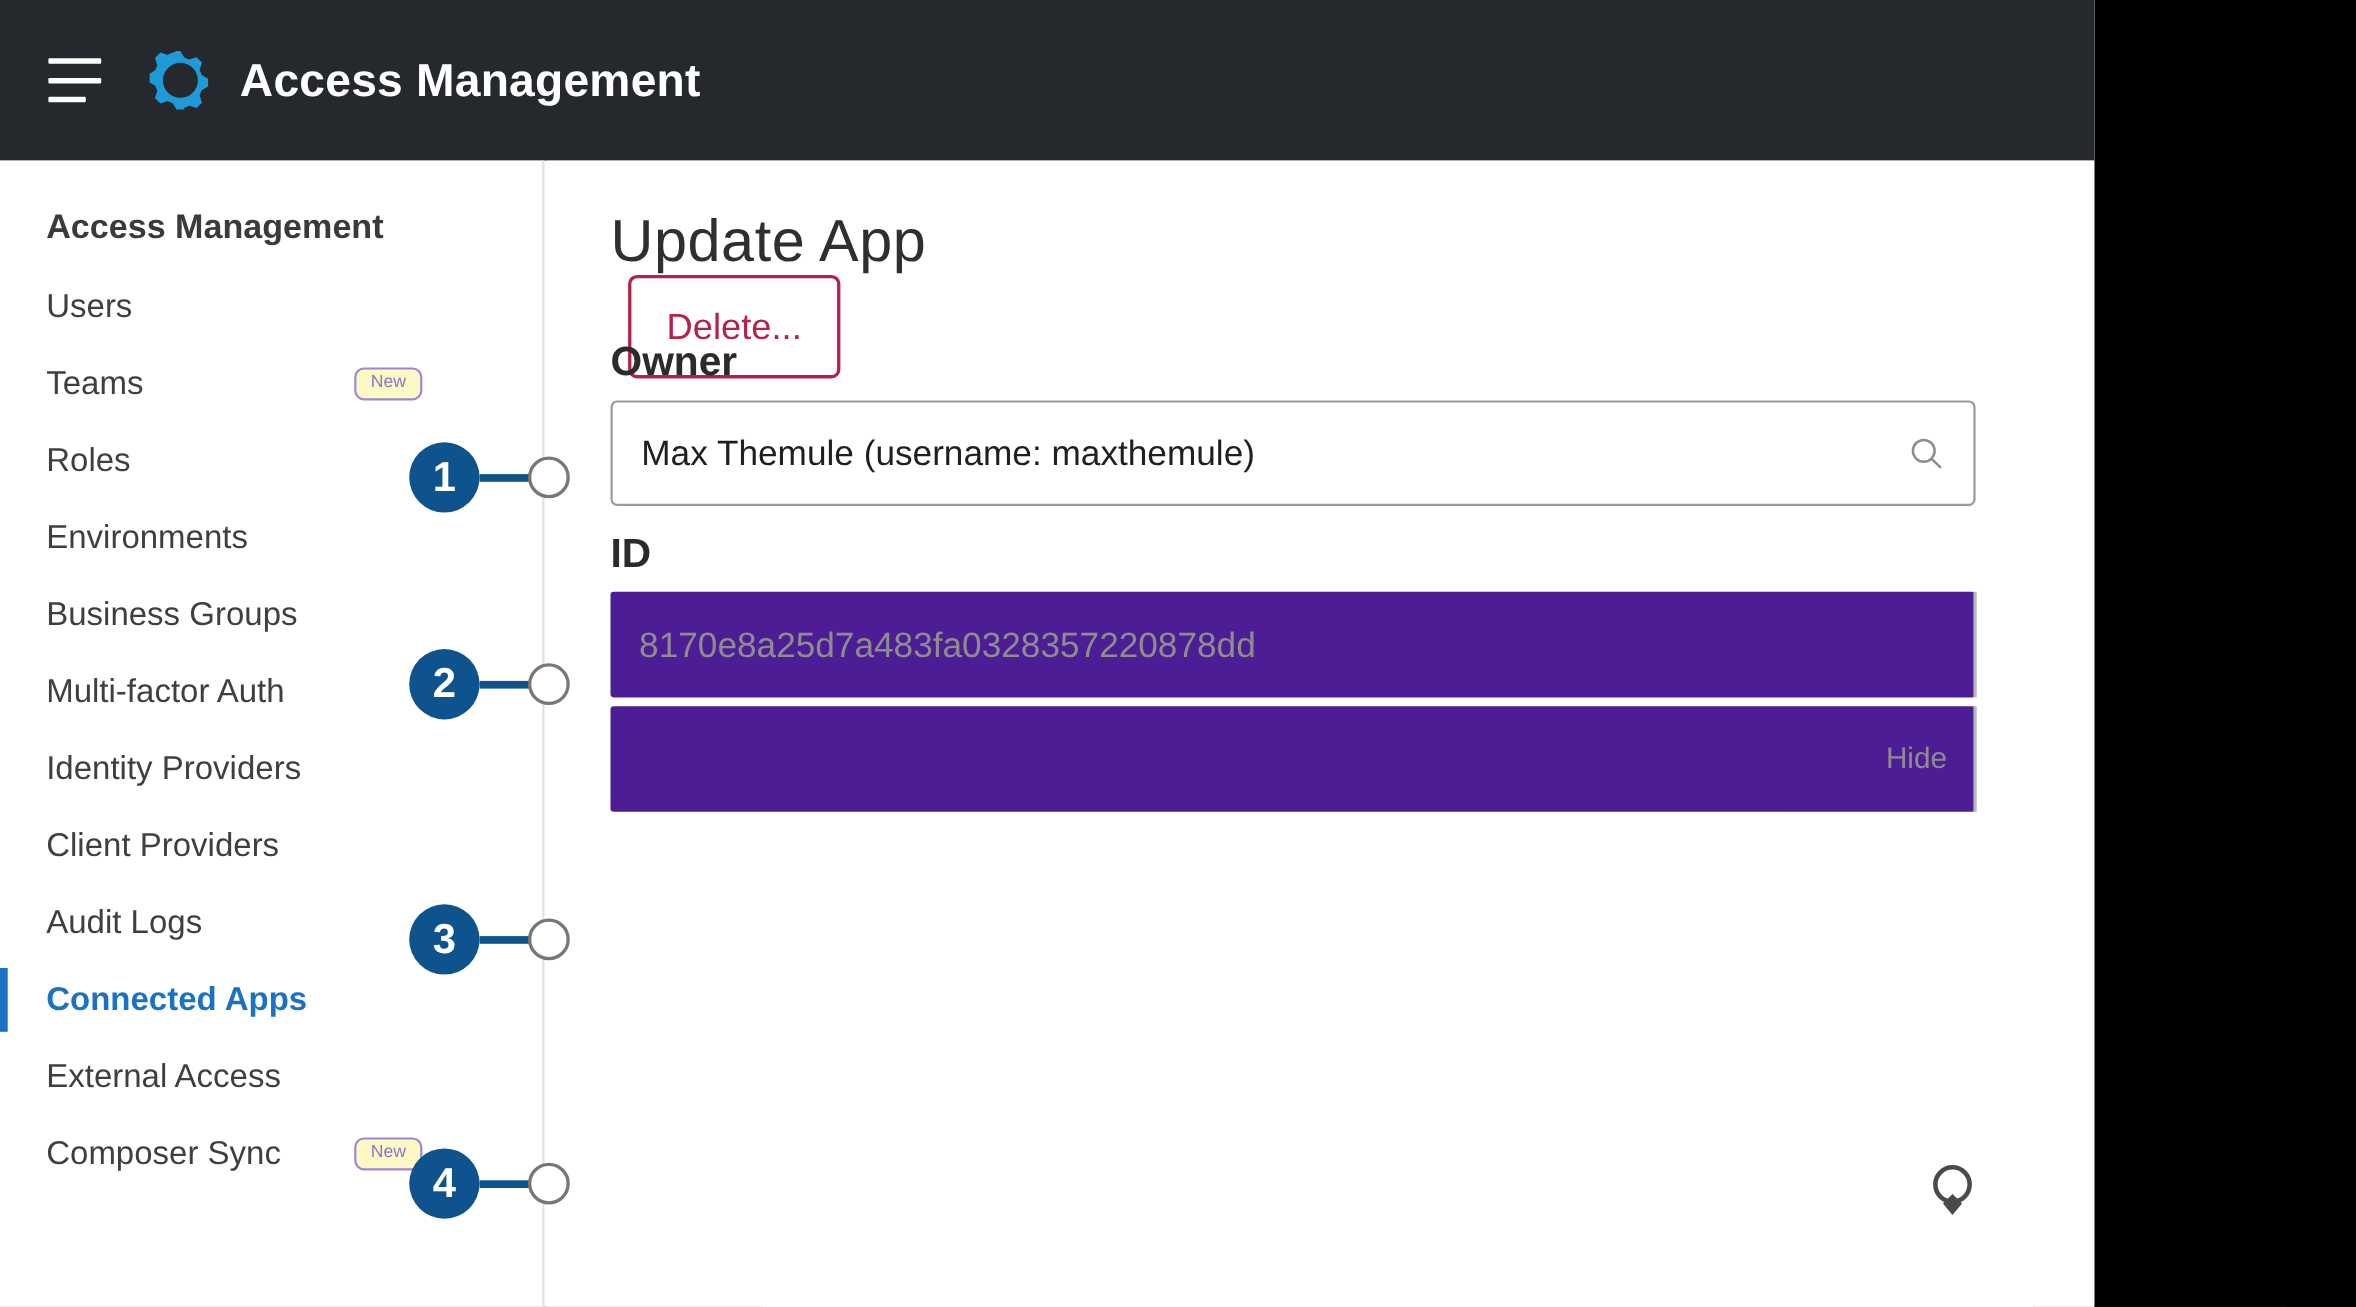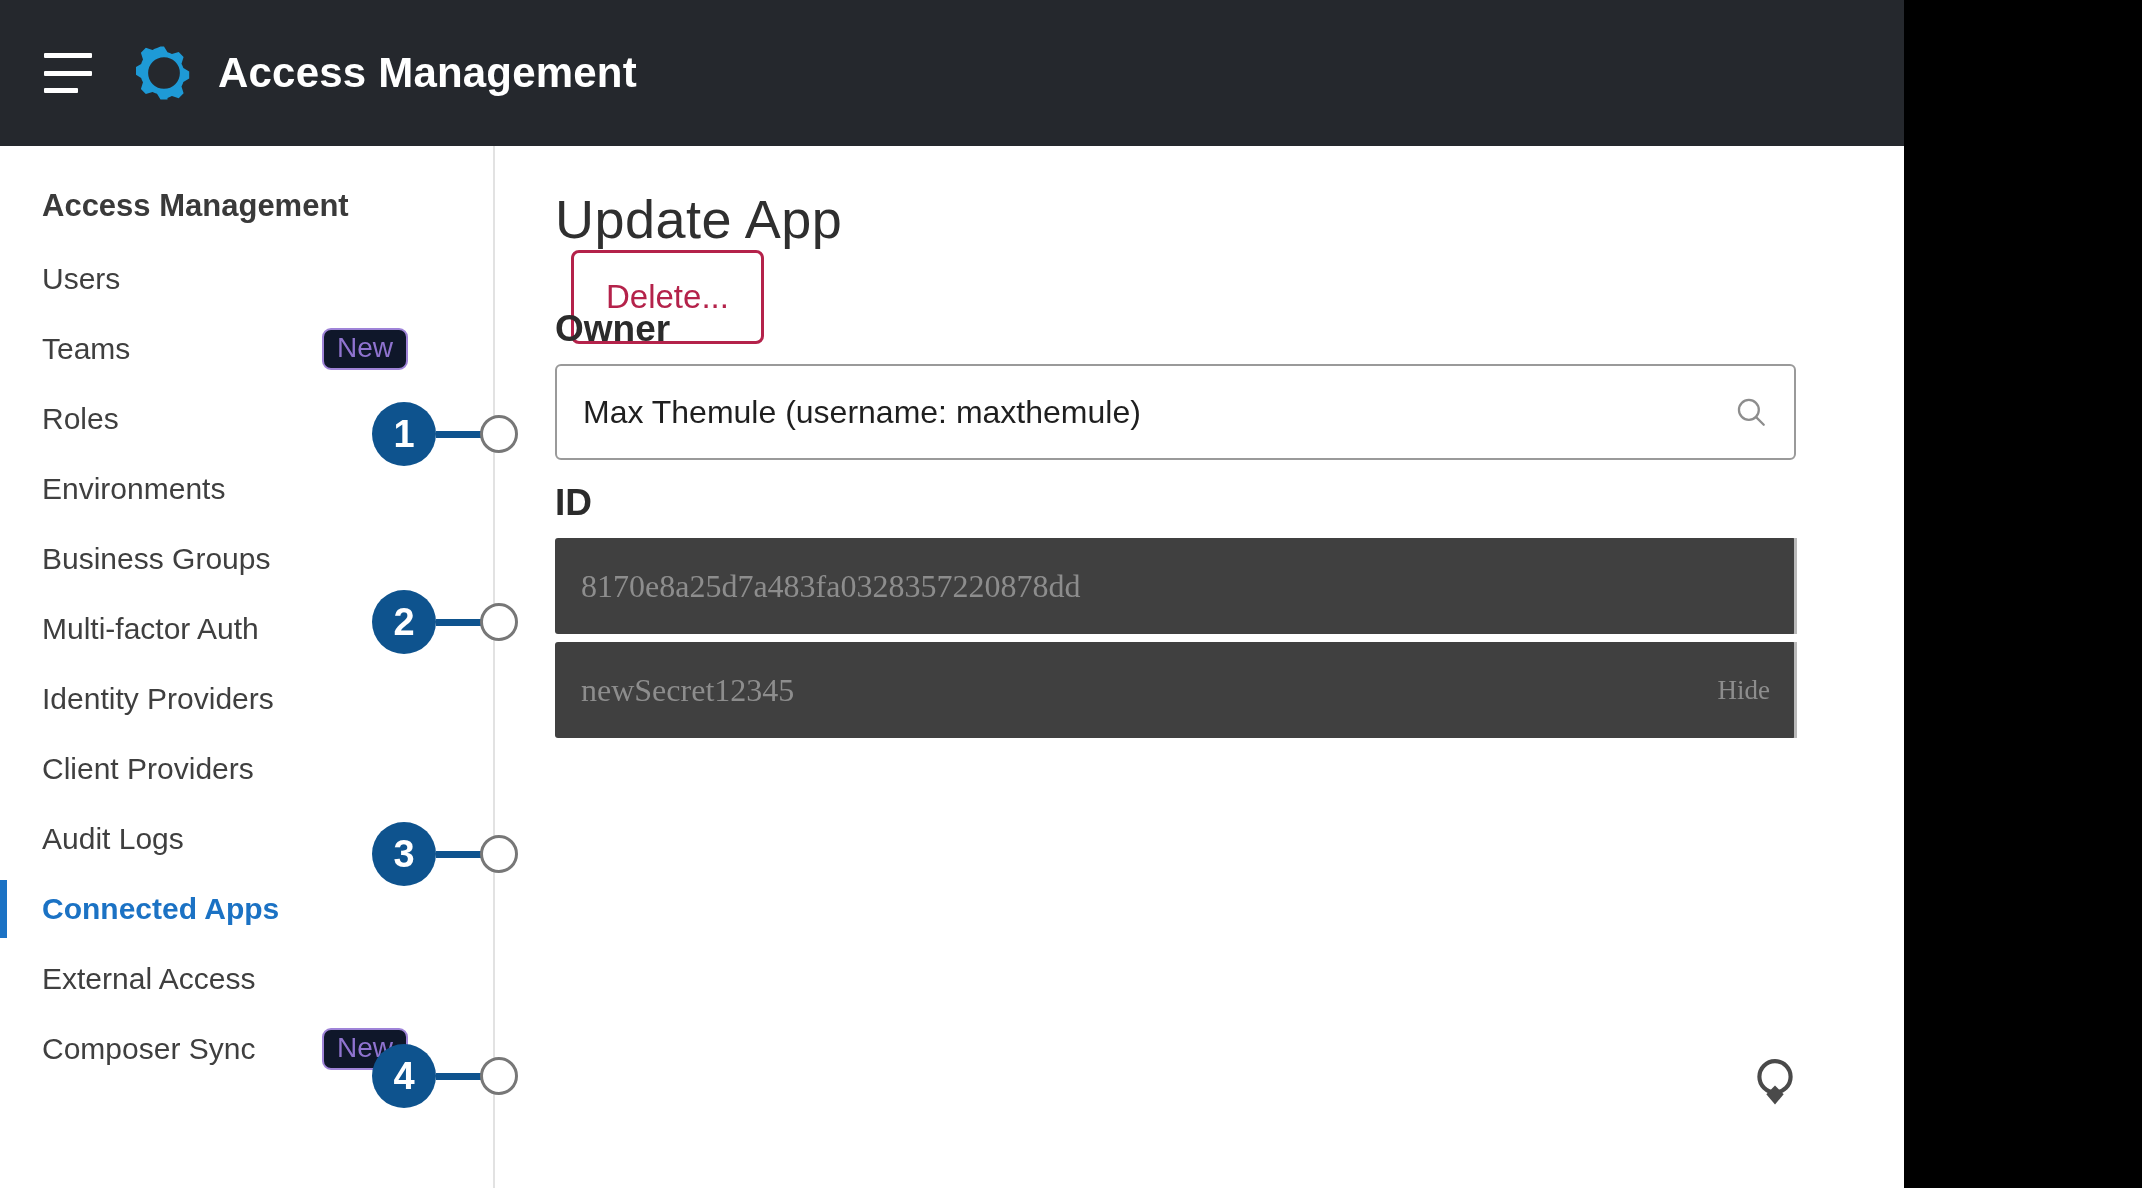--- a/index.html
+++ b/index.html
@@ -101,24 +101,24 @@
     background: #1b72c4;
   }
   .badge-new {
     position: absolute;
     left: 322px;
     top: 50%;
     transform: translateY(-50%);
     border: 2px solid #9f84d8;
     color: #8f73cf;
     border-radius: 9px;
-    font-size: 28px;
+    font-size: 16px;
     padding: 4px 13px 6px 13px;
     line-height: 1;
-    background: #0f172a;
+    background: #fef9c3;
   }
 
   
   .main {
     position: absolute;
     left: 497px; top: 146px;
     width: 1407px;
     height: 1042px;
     background: #ffffff;
     padding: 32px 108px 0 58px;
@@ -171,25 +171,24 @@
     border: 2px solid #9a9a9a;
     color: #1f1f1f;
   }
   .field-box.readonly-dark {
     background: #e2e2e2;
     border: none;
     color: #1f1f1f;
     border-radius: 3px;
   }
   .field-box.readonly-light {
-    background: #404040;
+    background: #4c1d95;
     border: none;
     color: #8d8d8d;
     border-radius: 3px;
-    font-family: Liberation Serif, serif;
   }
   .field-box.readonly-dark::after,
   .field-box.readonly-light::after {
     content: "";
     position: absolute;
     right: -1px; top: 0;
     width: 3px; height: 100%;
     background: #b9b9b9;
   }
   .field-value { flex: 1; }
@@ -341,21 +340,20 @@
 
     <div class="group">
       <div class="field-label">ID</div>
       <div class="field-box readonly-light">
         <span class="field-value">8170e8a25d7a483fa0328357220878dd</span>
       </div>
     </div>
 
     <div class="group">
       <div class="field-box readonly-light">
-        <span class="field-value">newSecret12345</span>
         <span class="field-affix">Hide</span>
       </div>
     </div>
 
   </div>
 
   <div class="callout" style="left:372px; top:402px;">
     <div class="num">1</div>
     <div class="leader"></div>
     <div class="target"></div>

